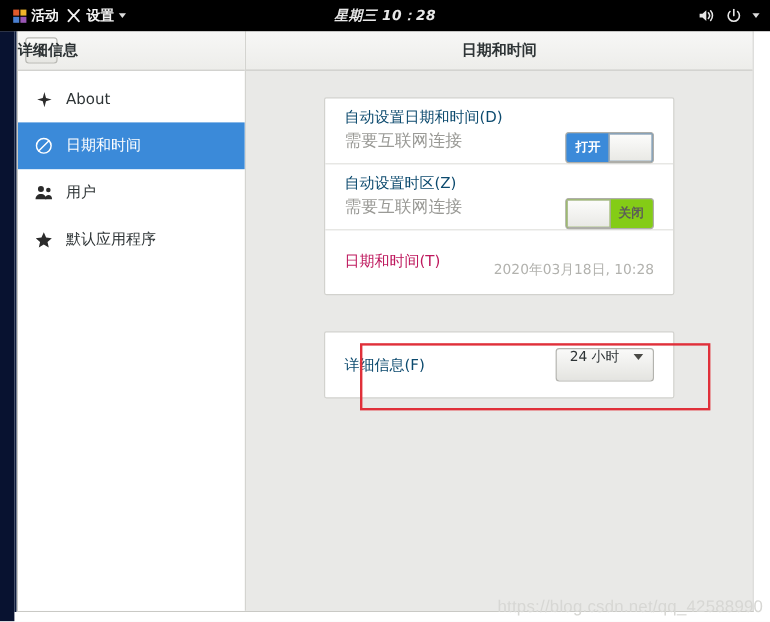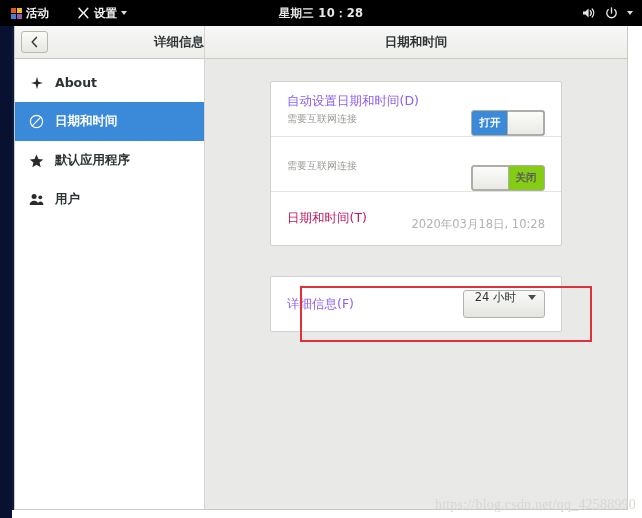--- a/index.html
+++ b/index.html
@@ -26,38 +26,39 @@
     width: 642px; height: 26px;
     background: #000000;
     color: #e8e8e8;
     display: flex;
     align-items: center;
     font-size: 11.5px;
     z-index: 50;
   }
   .tb-left {
     display: flex; align-items: center;
-    gap: 28px;
+    gap: 6px;
     padding-left: 11px;
   }
   .tb-item {
     display: flex; align-items: center;
     gap: 4px;
     color: #f2f2f2;
     font-weight: 600;
     white-space: nowrap;
   }
   .tb-center {
     position: absolute;
     left: 0; right: 0;
     text-align: center;
     font-weight: 700;
     font-size: 11.5px;
     letter-spacing: .3px;
     pointer-events: none;
+    font-style: italic;
   }
   .tb-right {
     position: absolute;
     right: 9px; top: 0;
     height: 26px;
     display: flex; align-items: center;
     gap: 9px;
   }
   .activities-icon {
     width: 11px; height: 11px;
@@ -135,32 +136,30 @@
     border: 1px solid #b9b9b4;
     border-radius: 3px;
     display: flex; align-items: center; justify-content: center;
     cursor: pointer;
     box-sizing: border-box;
   }
   #back-button svg { display:block; }
   #sidebar-title {
     position: absolute;
     left: 0; right: 0;
-    text-align: right;
+    text-align: left;
     font-size: 12.5px;
     font-weight: 700;
     color: #2e3436;
     pointer-events: none;
-    margin-left: 44px;
   }
   #sidebar-list {
     flex: 1 1 auto;
     padding-top: 4px;
     overflow: hidden;
-    font-weight: bold;
   }
   .side-item {
     height: 39px;
     display: flex;
     align-items: center;
     padding-left: 13px;
     font-size: 12.5px;
     color: #2e3436;
     cursor: pointer;
     box-sizing: border-box;
@@ -228,25 +227,25 @@
     justify-content: space-between;
     padding: 0 16px;
     min-height: 54px;
     box-sizing: border-box;
     cursor: pointer;
   }
   .row + .row { border-top: 1px solid #e2e2de; }
   .row-texts { display: flex; flex-direction: column; justify-content: center; }
   .row-title {
     font-size: 12.5px;
-    color: #8b5cf6;
+    color: #0c4a6e;
     line-height: 1.35;
   }
   .row-sub {
-    font-size: 10px;
+    font-size: 14px;
     color: #9a9a96;
     margin-top: 2px;
     line-height: 1.3;
   }
   .row.disabled { cursor: default; }
   .row.disabled .row-title { color: #be185d; }
   .row-value {
     font-size: 11.5px;
     color: #2e3436;
     white-space: nowrap;
@@ -334,21 +333,21 @@
   
   #watermark {
     position: absolute;
     right: 6px;
     bottom: 5px;
     font-size: 14px;
     color: #d7d7d4;
     letter-spacing: .2px;
     white-space: nowrap;
     z-index: 40;
-    font-family: Liberation Serif, serif;
+    font-family: Liberation Sans, sans-serif;
     text-align: center;
   }
 </style>
 </head>
 <body>
 
 <div id="screen">
 
   <div id="topbar">
     <div class="tb-left">
@@ -427,39 +426,39 @@
             <svg width="15" height="15" viewBox="0 0 15 15">
               <circle cx="7.5" cy="7.5" r="6.1" stroke="currentColor" stroke-width="1.2" fill="none"></circle>
               <path d="M11.8 3.2 L3.2 11.8" stroke="currentColor" stroke-width="1.2" stroke-linecap="round"></path>
             </svg>
           </span>
           <span class="si-label">日期和时间</span>
         </div>
 
         <div class="side-item">
           <span class="si-icon">
-            <svg width="15" height="14" viewBox="0 0 15 14">
-              <path d="M7.5 0.6 L9.45 5.0 L14.2 5.45 L10.6 8.6 L11.65 13.3 L7.5 10.8 L3.35 13.3 L4.4 8.6 L0.8 5.45 L5.55 5.0 Z" fill="currentColor"></path>
-            </svg>
-          </span>
-          <span class="si-label">默认应用程序</span>
-        </div>
-
-        <div class="side-item">
-          <span class="si-icon">
             <svg width="15" height="13" viewBox="0 0 15 13">
               <circle cx="5.1" cy="3.5" r="2.5" fill="currentColor"></circle>
               <path d="M0.6 12 c0-2.6 2-4.3 4.5-4.3 s4.5 1.7 4.5 4.3 z" fill="currentColor"></path>
               <circle cx="11.3" cy="4.3" r="1.9" fill="currentColor"></circle>
               <path d="M8.6 12 c0-2.1 1.3-3.4 2.9-3.4 s2.9 1.3 2.9 3.4 z" fill="currentColor"></path>
             </svg>
           </span>
           <span class="si-label">用户</span>
         </div>
 
+        <div class="side-item">
+          <span class="si-icon">
+            <svg width="15" height="14" viewBox="0 0 15 14">
+              <path d="M7.5 0.6 L9.45 5.0 L14.2 5.45 L10.6 8.6 L11.65 13.3 L7.5 10.8 L3.35 13.3 L4.4 8.6 L0.8 5.45 L5.55 5.0 Z" fill="currentColor"></path>
+            </svg>
+          </span>
+          <span class="si-label">默认应用程序</span>
+        </div>
+
       </div>
     </div>
 
     <div id="main">
       <div id="main-header">
         <div id="main-title">日期和时间</div>
       </div>
 
       <div id="main-body">
 
@@ -471,20 +470,21 @@
               <span class="row-sub">需要互联网连接</span>
             </div>
             <div class="gswitch on">
               <span class="gs-label">打开</span>
               <span class="gs-knob"></span>
             </div>
           </div>
 
           <div class="row">
             <div class="row-texts">
+              <span class="row-title">自动设置时区(Z)</span>
               <span class="row-sub">需要互联网连接</span>
             </div>
             <div class="gswitch off">
               <span class="gs-label">关闭</span>
               <span class="gs-knob"></span>
             </div>
           </div>
 
           <div class="row disabled">
             <div class="row-texts">

